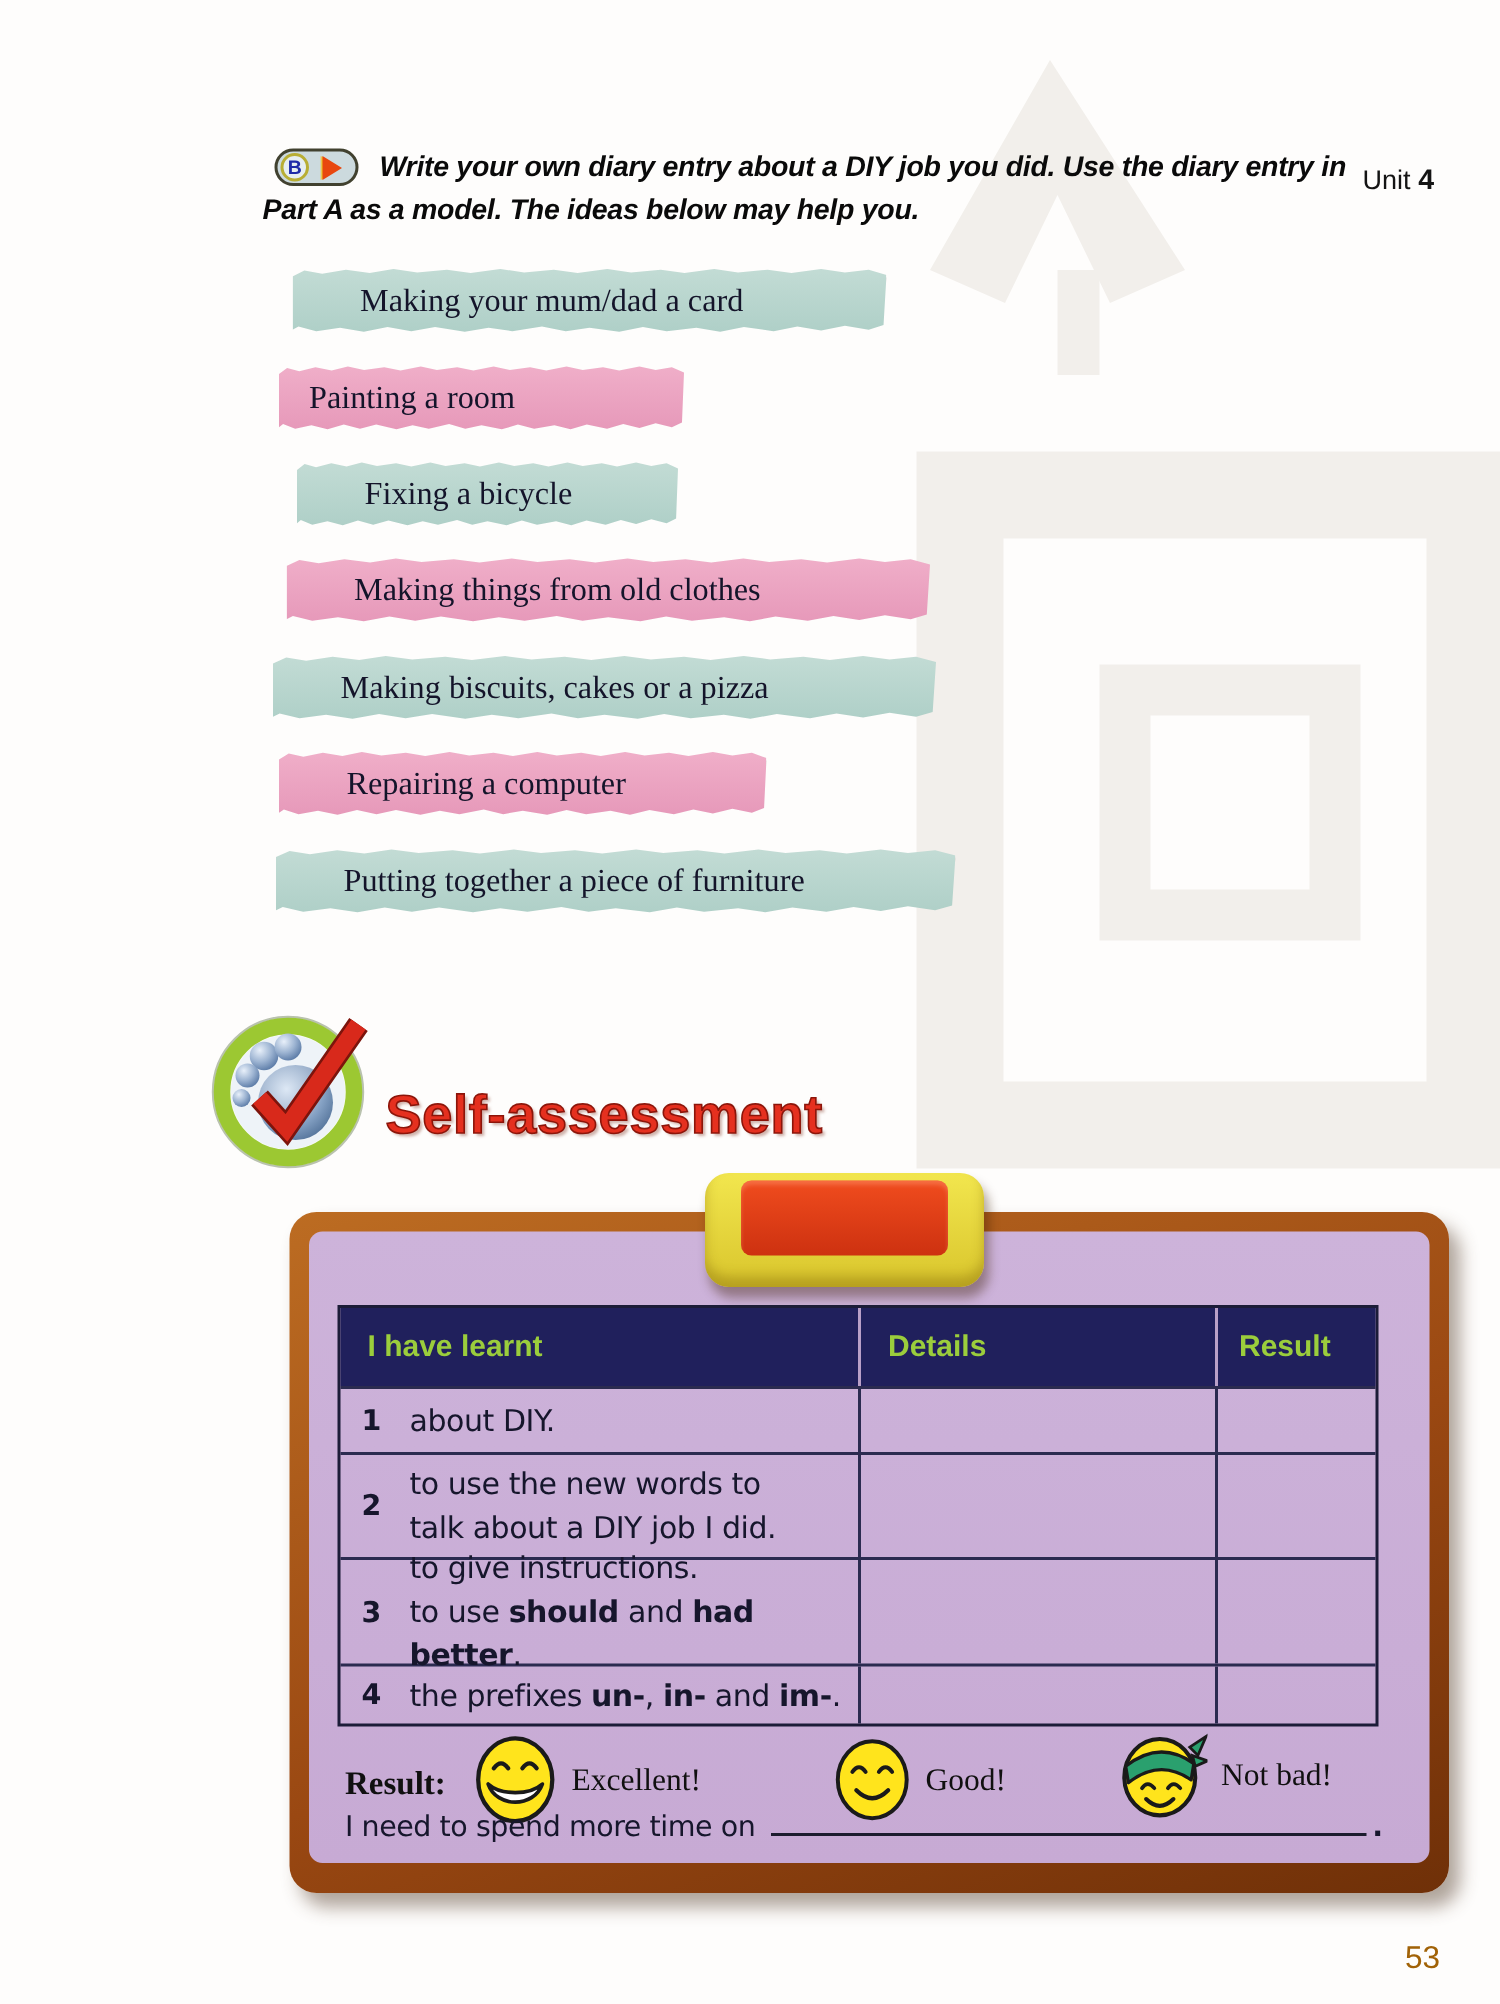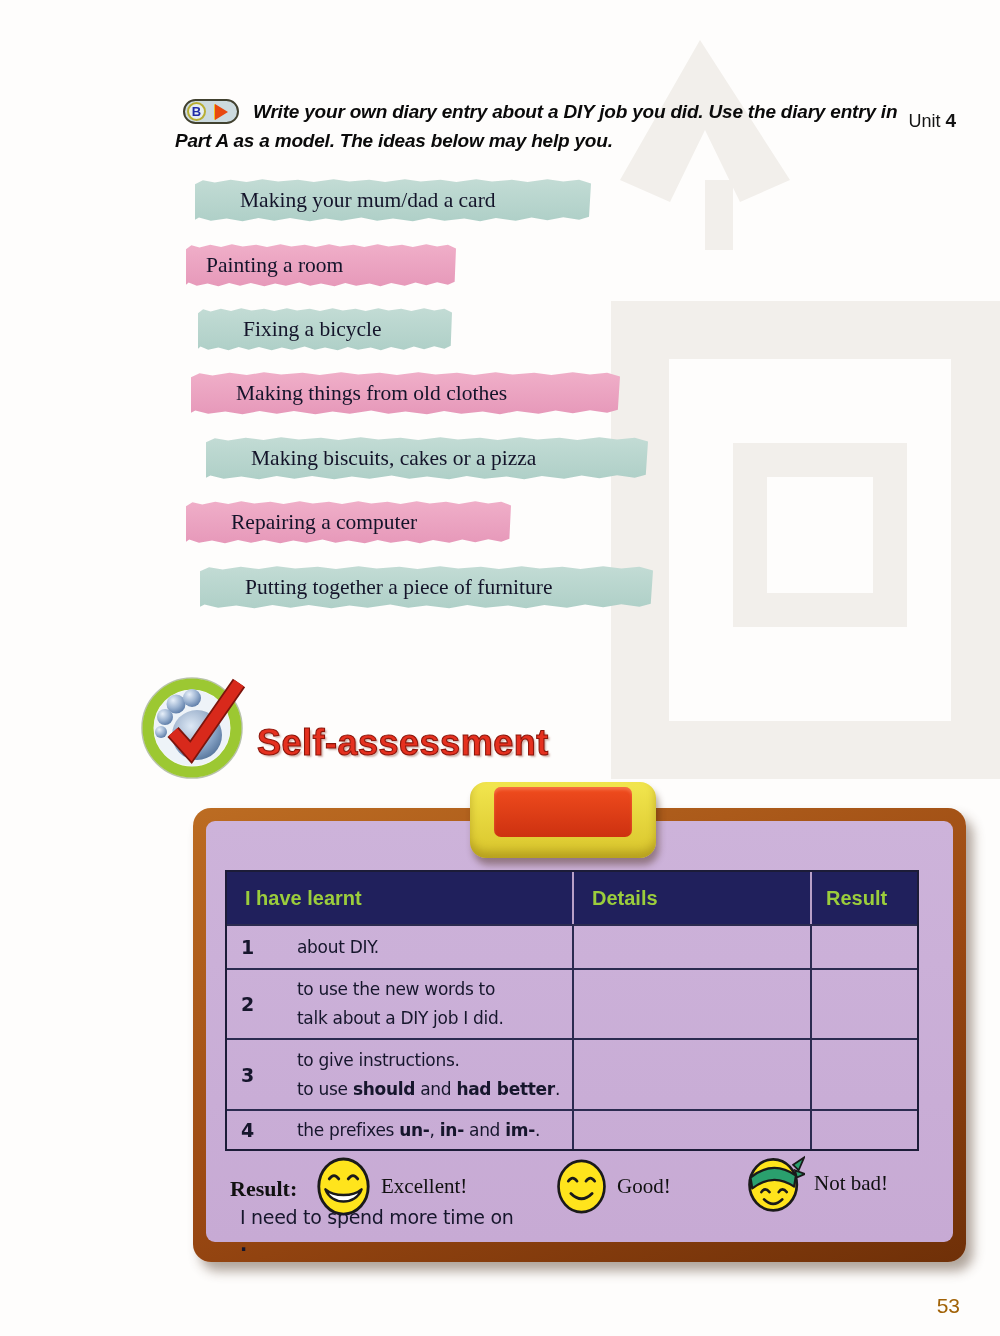--- a/index.html
+++ b/index.html
@@ -71,29 +71,29 @@
   .t-row{display:flex;border-top:2px solid #2b2b50;}
   .t-row:nth-child(1){height:44px;}
   .t-row:nth-child(2){height:70px;}
   .t-row:nth-child(3){height:71px;}
   .t-row:nth-child(4){height:40px;}
   .t-cell{display:flex;align-items:center;}
   .t-cell.c1{width:347px;border-right:2px solid #2b2b50;padding-left:14px;}
   .t-cell.c2{width:238px;border-right:2px solid #2b2b50;}
   .t-cell.c3{width:104px;}
   .row-num{width:32px;font-weight:bold;font-size:19px;color:#16162c;font-family:var(--hand);flex:none;}
-  .row-text{font-family:var(--hand);font-size:17px;color:#16162c;line-height:29px;letter-spacing:-0.3px;margin-left:24px;}
+  .row-text{font-family:var(--hand);font-size:20px;color:#16162c;line-height:29px;letter-spacing:-0.3px;}
   .row-text b{font-weight:700;}
 
   
   .result-label{position:absolute;left:37px;top:368px;font-family:var(--serif);font-weight:bold;
     font-size:22px;color:#101010;z-index:4;}
   .res-opt{position:absolute;display:flex;align-items:center;gap:9px;z-index:4;}
   .res-opt .opt-label{font-family:var(--serif);font-size:21px;color:#101010;white-space:nowrap;}
-  .need-line{position:absolute;left:37px;top:398px;width:692px;display:flex;align-items:baseline;z-index:4;flex-direction:column;}
+  .need-line{position:absolute;left:37px;top:398px;width:692px;display:flex;align-items:baseline;z-index:4;}
   .need-text{font-family:var(--hand);font-size:19px;color:#16162c;letter-spacing:-0.3px;white-space:nowrap;}
   .need-blank{flex:1;border-bottom:2.5px solid #1c1c2e;margin:0 4px 3px 10px;height:18px;}
   .need-period{font-family:var(--hand);font-size:19px;font-weight:bold;color:#16162c;}
 
   .page-num{position:absolute;right:40px;top:1294px;font-size:21px;font-weight:normal;color:#a16207;z-index:2;margin-left:24px;}
 </style>
 </head>
 <body>
 
 <div id="page">
@@ -117,23 +117,23 @@
     <span class="b-circle">B</span>
     <span class="b-play"></span>
   </div>
   <div class="instr l1">Write your own diary entry about a DIY job you did. Use the diary entry in</div>
   <div class="instr l2">Part A as a model. The ideas below may help you.</div>
 
   <div class="strip teal" style="left:183px;top:178px;width:396px;">Making your mum/dad a card</div>
   <div class="strip pink" style="left:186px;top:243px;width:270px;padding-left:20px;">Painting a room</div>
   <div class="strip teal" style="left:186px;top:307px;width:254px;">Fixing a bicycle</div>
   <div class="strip pink" style="left:191px;top:371px;width:429px;">Making things from old clothes</div>
-  <div class="strip teal" style="left:194px;top:436px;width:442px;">Making biscuits, cakes or a pizza</div>
+  <div class="strip teal" style="left:170px;top:436px;width:442px;">Making biscuits, cakes or a pizza</div>
   <div class="strip pink" style="left:186px;top:500px;width:325px;">Repairing a computer</div>
-  <div class="strip teal" style="left:188px;top:565px;width:453px;">Putting together a piece of furniture</div>
+  <div class="strip teal" style="left:172px;top:565px;width:453px;">Putting together a piece of furniture</div>
 
   <svg class="sa-icon" width="118" height="110" viewBox="0 0 118 110">
     <defs>
       <radialGradient id="sph" cx="35%" cy="30%" r="75%">
         <stop offset="0%" stop-color="#e8f0fa"></stop>
           <stop offset="55%" stop-color="#9db4d2"></stop>
           <stop offset="100%" stop-color="#5a7aa6"></stop>
       </radialGradient>
       <radialGradient id="sphBig" cx="38%" cy="32%" r="80%">
         <stop offset="0%" stop-color="#dde8f5"></stop>

